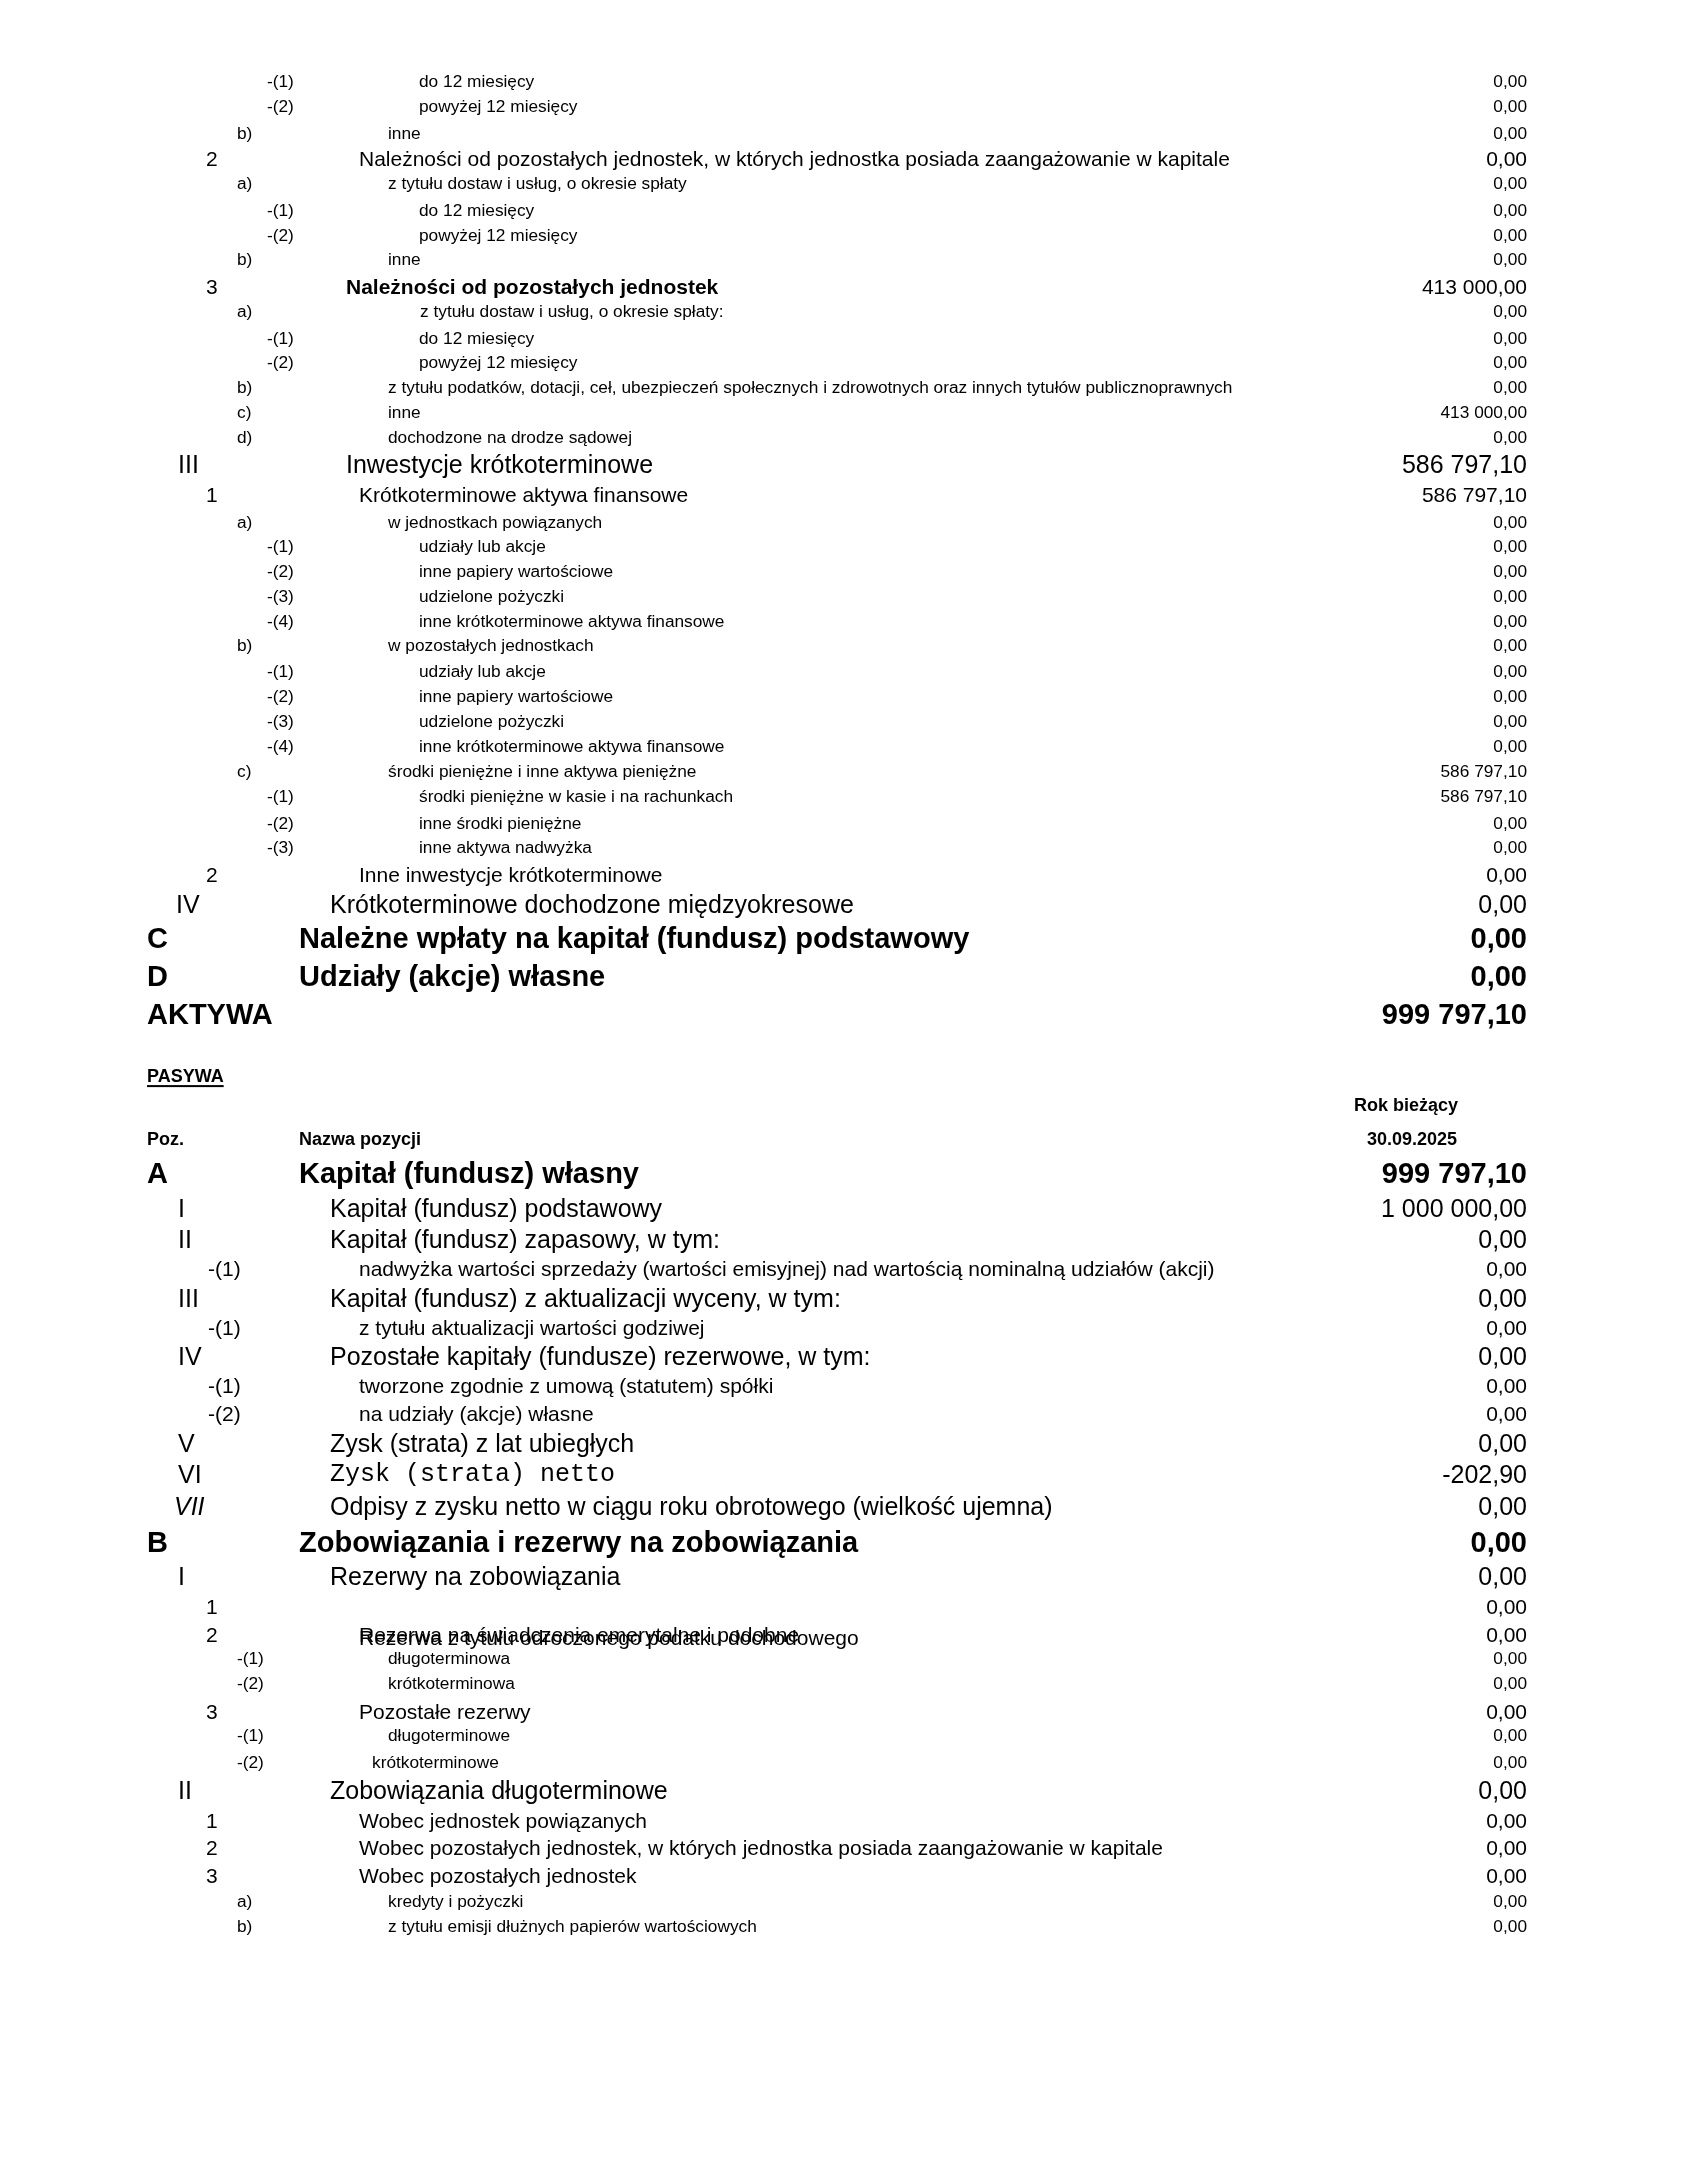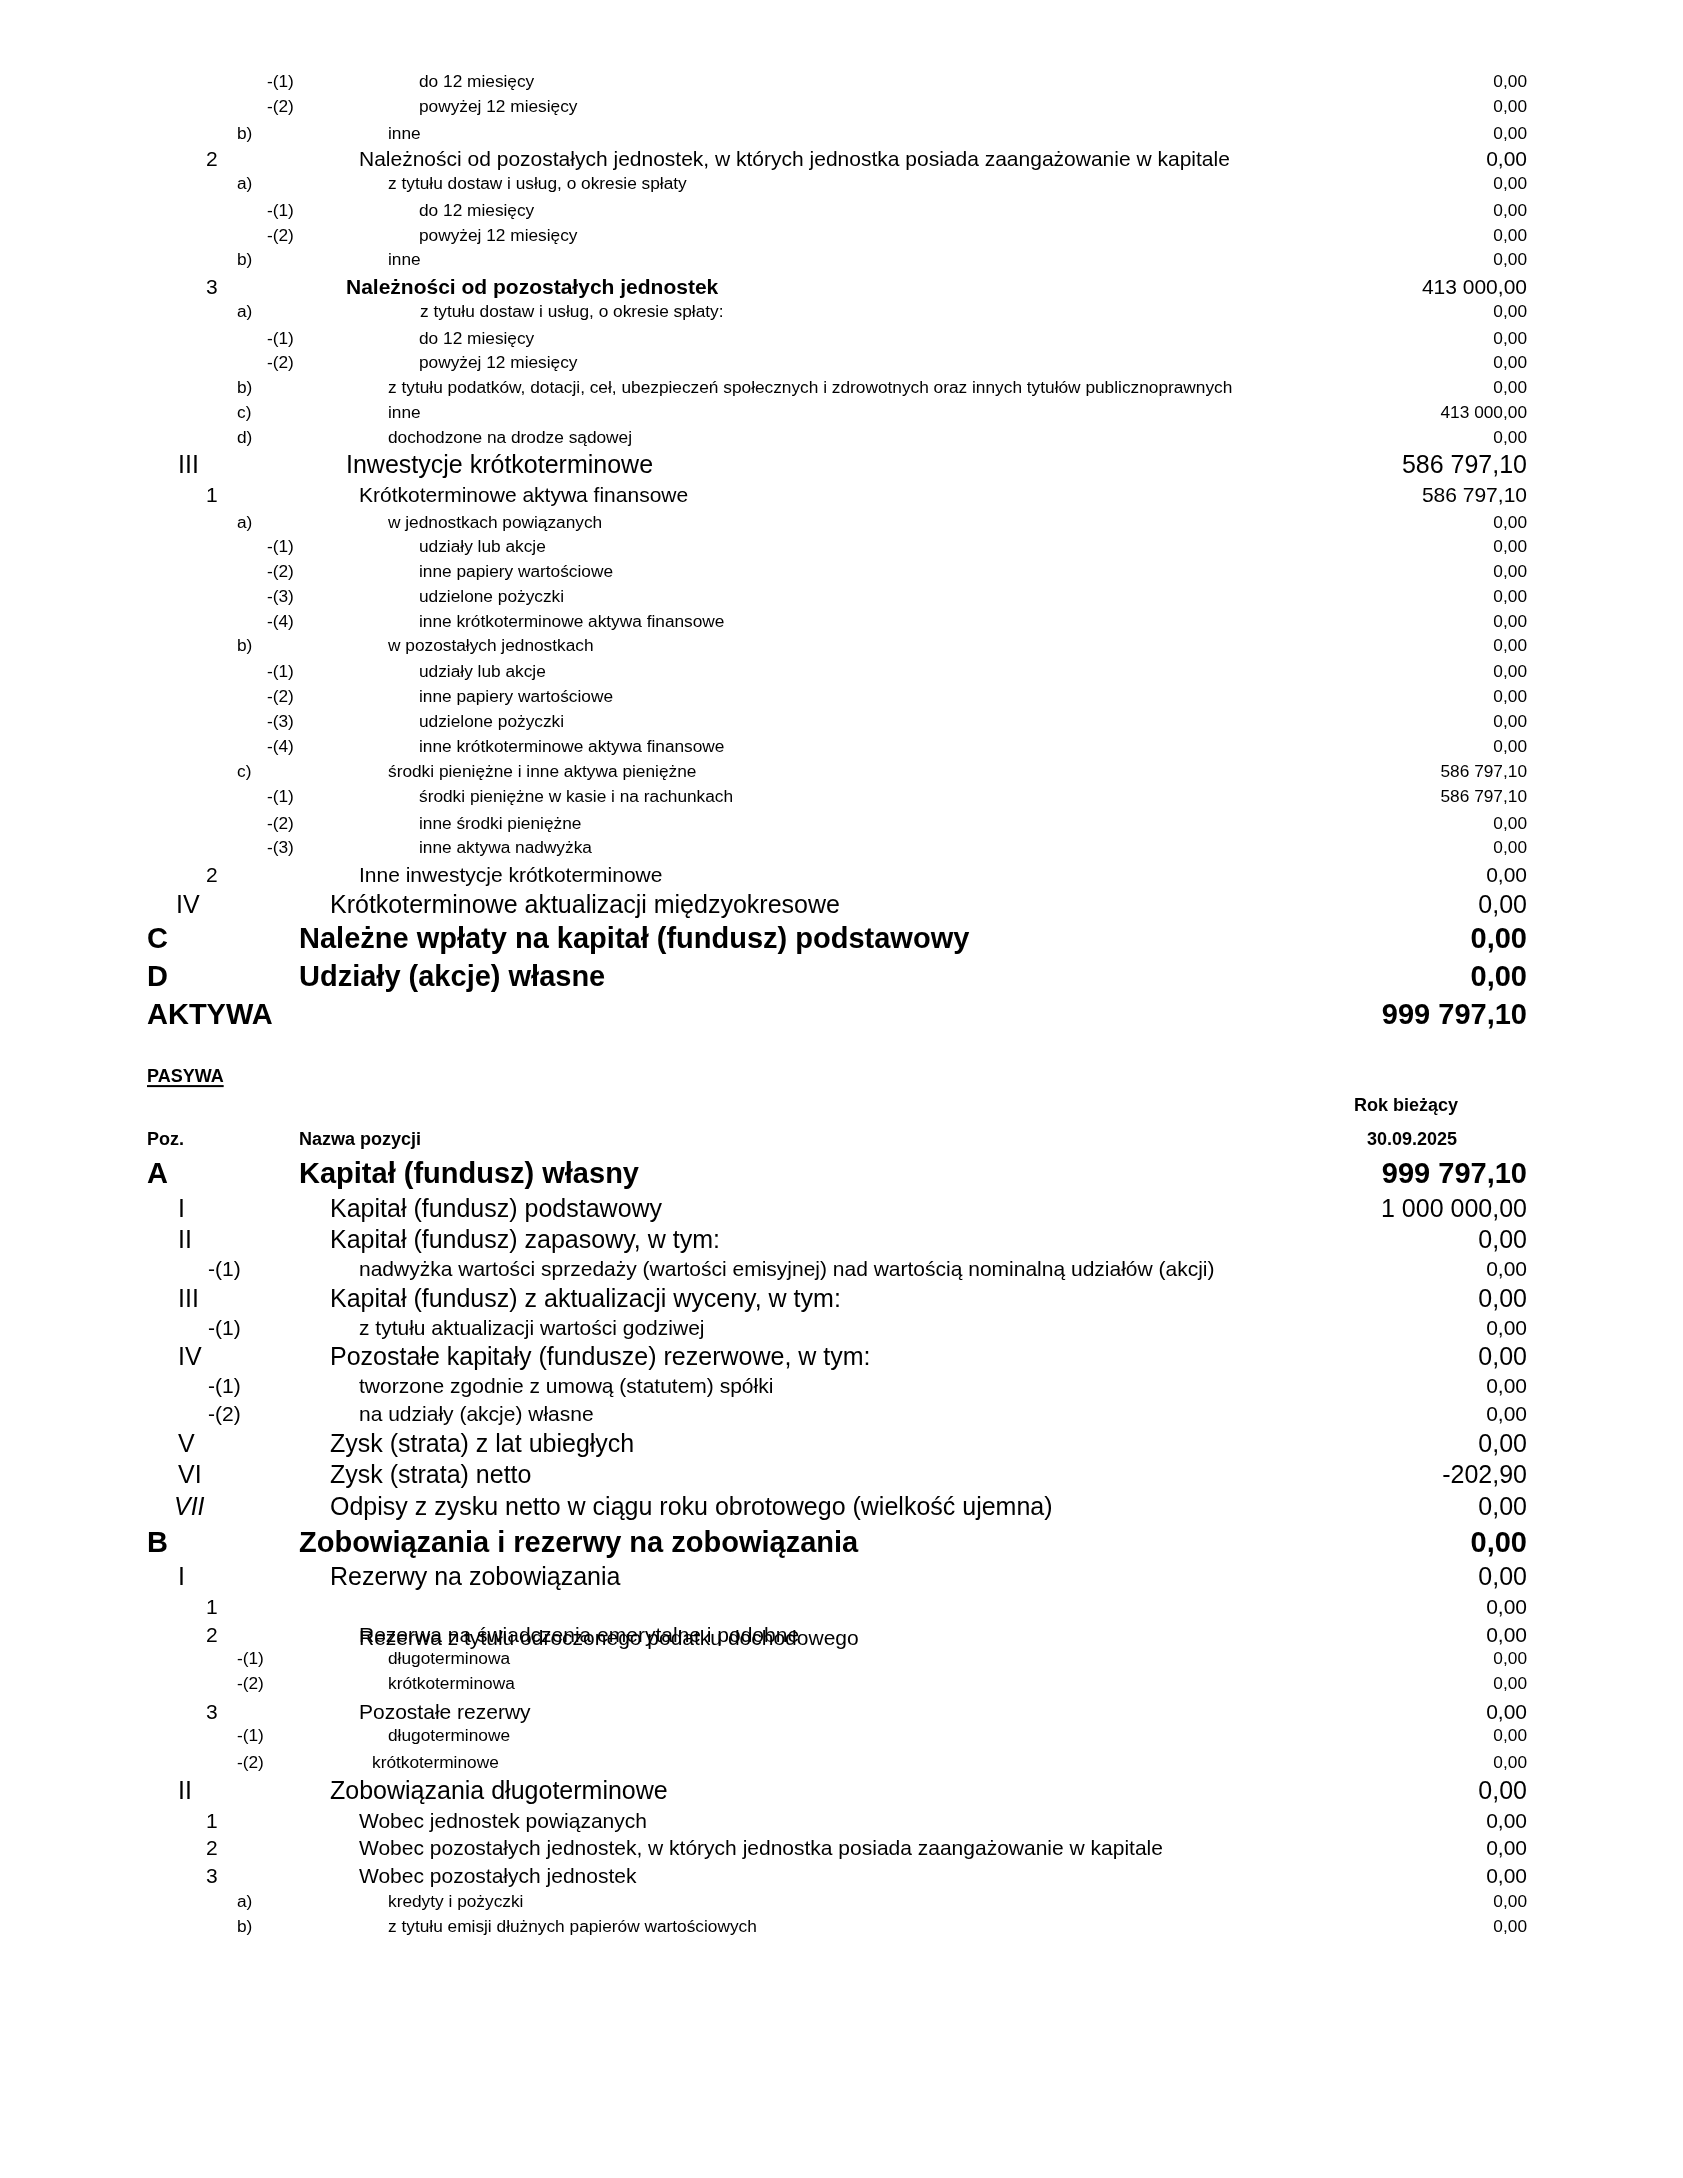--- a/index.html
+++ b/index.html
@@ -186,21 +186,21 @@
       <span class="s" style="left: 419px;">inne aktywa nadwyżka</span>
       <span class="s val">0,00</span>
     </div>
     <div class="row" style="top: 876px;">
       <span class="m" style="left: 206px;">2</span>
       <span class="m" style="left: 359px;">Inne inwestycje krótkoterminowe</span>
       <span class="m val">0,00</span>
     </div>
     <div class="row" style="top: 906px;">
       <span class="l" style="left: 176px;">IV</span>
-      <span class="l" style="left: 330px;">Krótkoterminowe aktualizacji międzyokresowe</span>
+      <span class="l" style="left: 330px;">Krótkoterminowe dochodzone międzyokresowe</span>
       <span class="l val">0,00</span>
     </div>
     <div class="row" style="top: 940px;">
       <span class="b" style="left: 147px;">C</span>
       <span class="b" style="left: 299px;">Należne wpłaty na kapitał (fundusz) podstawowy</span>
       <span class="b val">0,00</span>
     </div>
     <div class="row" style="top: 978px;">
       <span class="b" style="left: 147px;">D</span>
       <span class="b" style="left: 299px;">Udziały (akcje) własne</span>
@@ -256,21 +256,21 @@
       <span class="m" style="left: 359px;">na udziały (akcje) własne</span>
       <span class="m val">0,00</span>
     </div>
     <div class="row" style="top: 1445px;">
       <span class="l" style="left: 178px;">V</span>
       <span class="l" style="left: 330px;">Zysk (strata) z lat ubiegłych</span>
       <span class="l val">0,00</span>
     </div>
     <div class="row" style="top: 1476px;">
       <span class="l" style="left: 178px;">VI</span>
-      <span class="l" style="left: 330px;">Zysk (strata) netto</span>
+      <span class="l" style="left: 330px; font-family: Liberation Mono, monospace;">Zysk (strata) netto</span>
       <span class="l val">-202,90</span>
     </div>
     <div class="row" style="top: 1508px;">
       <span class="l" style="left: 174px; font-style: italic;">VII</span>
       <span class="l" style="left: 330px;">Odpisy z zysku netto w ciągu roku obrotowego (wielkość ujemna)</span>
       <span class="l val">0,00</span>
     </div>
     <div class="row" style="top: 1544px;">
       <span class="b" style="left: 147px;">B</span>
       <span class="b" style="left: 299px;">Zobowiązania i rezerwy na zobowiązania</span>

